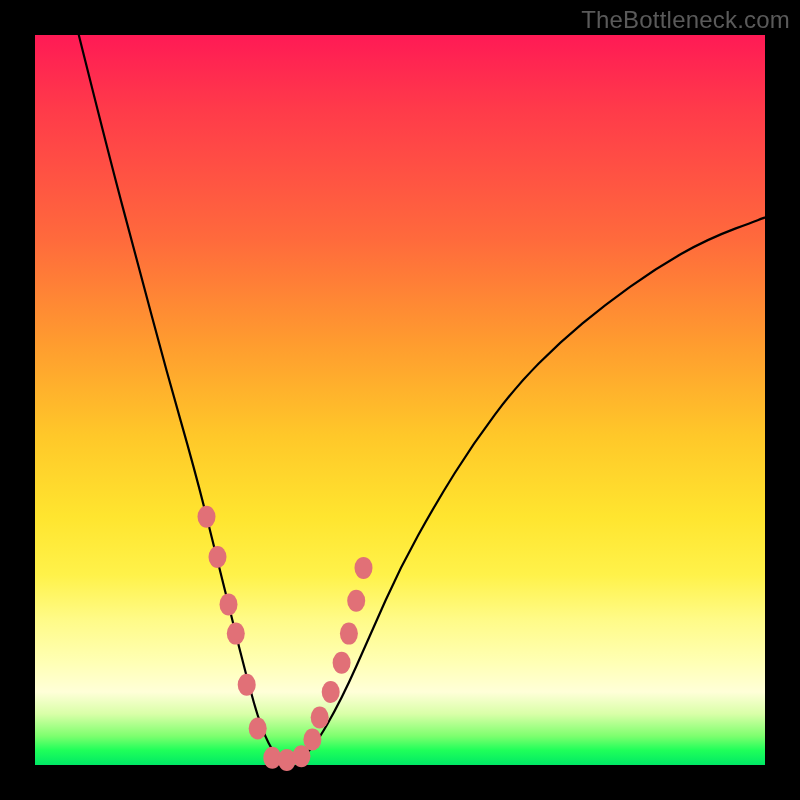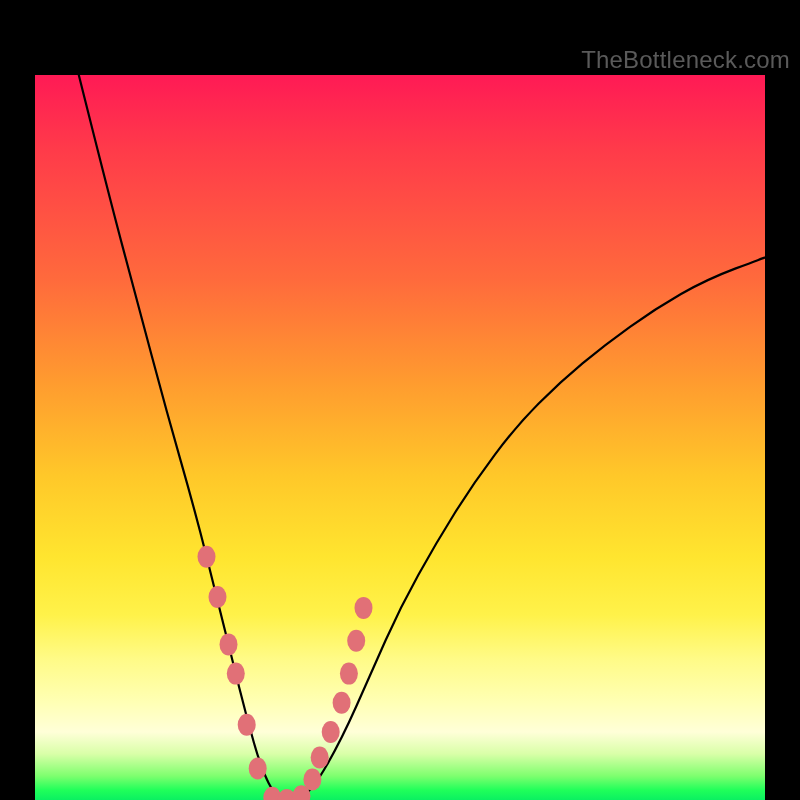--- a/index.html
+++ b/index.html
@@ -11,21 +11,20 @@
     background: #000;
     font-family: Arial, Helvetica, sans-serif;
   }
   .frame {
     position: absolute;
     left: 0;
     top: 0;
     width: 800px;
     height: 640px;
     background: #000;
-    margin-top: 40px;
   }
   .plot {
     position: absolute;
     left: 35px;
     top: 35px;
     width: 730px;
     height: 730px;
     
     background: linear-gradient(
       to bottom,

